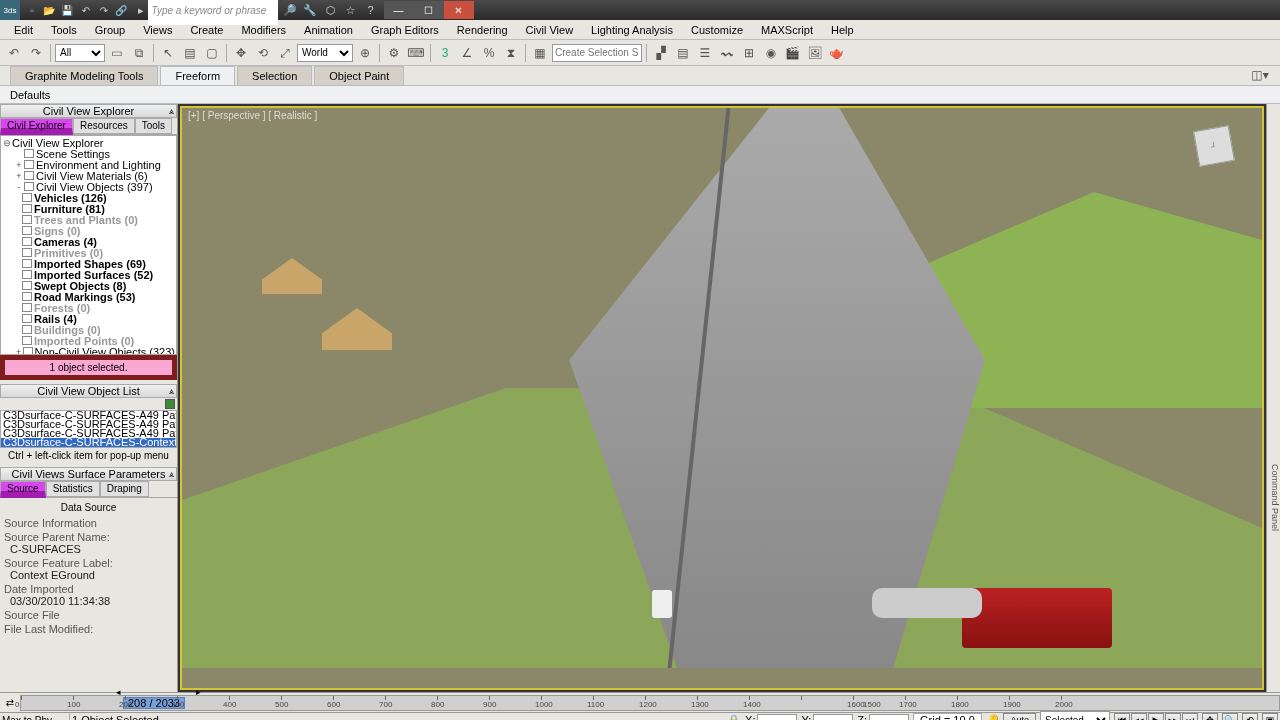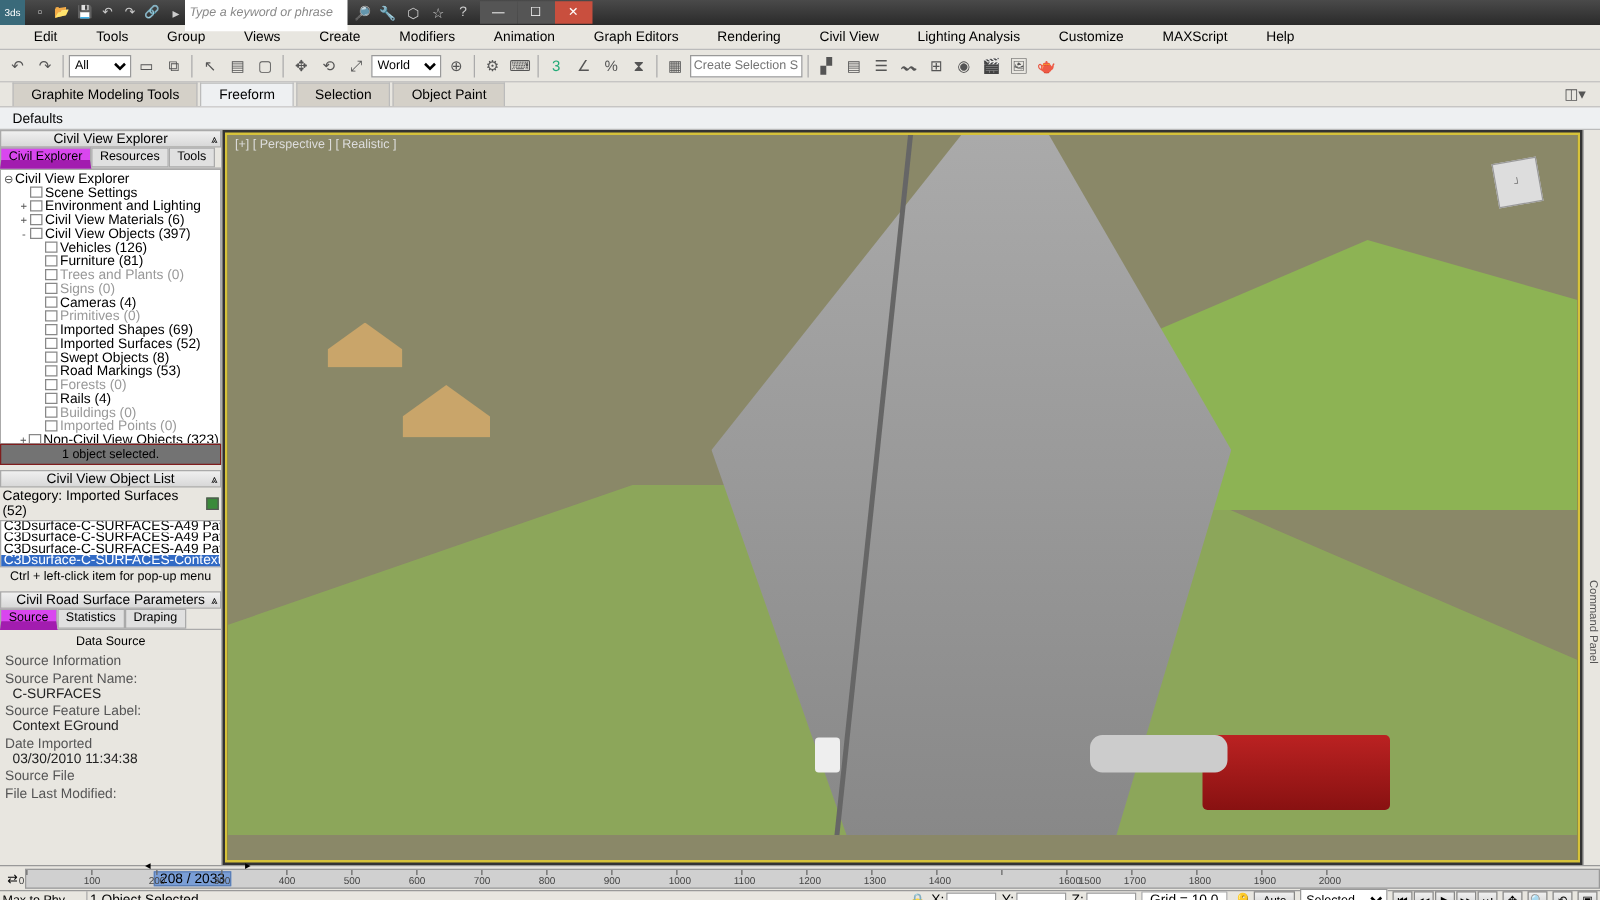--- a/index.html
+++ b/index.html
@@ -15,21 +15,21 @@
 .titlebar .right-icons { display: flex; gap: 2px; padding: 0 4px; }
 .titlebar .right-icons span { width: 18px; height: 16px; display: flex; align-items: center; justify-content: center; font-size: 11px; color: #ccc; cursor: pointer; }
 .titlebar .winctrl { display: flex; }
 .titlebar .winctrl div { width: 30px; height: 18px; display: flex; align-items: center; justify-content: center; font-size: 10px; cursor: pointer; }
 .titlebar .winctrl .min { background: #555; color: #fff; }
 .titlebar .winctrl .max { background: #555; color: #fff; }
 .titlebar .winctrl .close { background: #c94f3e; color: #fff; }
 
 
 .menubar { height: 20px; background: #e8e6e0; display: flex; align-items: center; padding: 0 6px; gap: 2px; border-bottom: 1px solid #bbb; }
-.menubar span { padding: 2px 8px; cursor: pointer; margin-left: 13px; }
+.menubar span { padding: 2px 8px; cursor: pointer; }
 
 
 .toolbar { height: 26px; background: #e8e6e0; display: flex; align-items: center; padding: 0 4px; gap: 2px; border-bottom: 1px solid #bbb; }
 .tb-icon { width: 20px; height: 20px; display: flex; align-items: center; justify-content: center; cursor: pointer; font-size: 12px; color: #555; border: 1px solid transparent; }
 .tb-sep { width: 1px; height: 18px; background: #aaa; margin: 0 2px; }
 .tb-select { height: 18px; font-size: 10px; background: #fff; border: 1px solid #999; }
 .tb-input { height: 18px; font-size: 10px; background: #fff; border: 1px solid #999; padding: 0 2px; width: 90px; color: #888; }
 
 
 .ribbon-tabs { height: 20px; background: #e8e6e0; display: flex; align-items: flex-end; padding: 0 10px; gap: 2px; border-bottom: 1px solid #bbb; }
@@ -49,23 +49,23 @@
 .panel-tabs { display: flex; height: 17px; border-bottom: 1px solid #aaa; }
 .panel-tab { padding: 1px 6px; font-size: 10px; border: 1px solid #aaa; background: #e0e0e0; cursor: pointer; }
 .panel-tab.active { background: #d946ef; border-bottom: 7px solid #a21caf; margin-bottom: -1px; }
 
 .tree { background: #fff; border: 1px solid #aaa; font-size: 10px; padding: 1px; overflow: auto; }
 .tree-item { display: flex; align-items: center; height: 11px; white-space: nowrap; cursor: pointer; }
 .tree-item .exp { width: 10px; text-align: center; font-size: 9px; color: #555; }
 .tree-item .chk { width: 10px; height: 9px; border: 1px solid #888; margin-right: 2px; }
 .tree-item.dim { color: #999; }
 .indent-1 { padding-left: 12px; }
-.indent-2 { padding-left: 24px; }
-
-.status-line { font-size: 10px; text-align: center; padding: 2px; background: #737373; border: 1px solid #7f1d1d; }
+.indent-2 { padding-left: 10px; font-weight: bold; }
+
+.status-line { font-size: 10px; text-align: center; padding: 2px; background: #f9a8d4; border: 5px solid #7f1d1d; }
 
 .list-box { background: #fff; border: 1px solid #aaa; font-size: 10px; }
 .list-row { padding: 0 2px; height: 9px; line-height: 9px; white-space: nowrap; overflow: hidden; }
 .list-row.sel { background: #316ac5; color: #fff; }
 .hint { font-size: 10px; padding: 2px; text-align: center; }
 
 .param-section { font-size: 10px; padding: 2px 4px; }
 .param-label { color: #555; margin-top: 2px; }
 .param-value { color: #222; padding-left: 6px; }
 
@@ -310,33 +310,32 @@
           <span>Non-Civil View Objects (323)</span>
         </div>
       </div>
     <div class="status-line">1 object selected.</div>
 
     <div class="panel-header" style="margin-top:4px">
         <span>Civil View Object List</span>
         <span class="collapse">⩓</span>
       </div>
     <div style="font-size:10px;padding:1px 2px;display:flex;align-items:center;">
-        <span>Category: Imported Surfaces (52)</span>
         <span style="margin-left:auto;width:10px;height:10px;background:#3a8a3a;border:1px solid #555;"></span>
       </div>
     <div class="list-box" id="obj-list">
         <div class="list-row">C3Dsurface-C-SURFACES-A49 PavedIslar</div>
         <div class="list-row">C3Dsurface-C-SURFACES-A49 PavedIslar</div>
         <div class="list-row">C3Dsurface-C-SURFACES-A49 PavedIslar</div>
         <div class="list-row sel">C3Dsurface-C-SURFACES-Context EGrou</div>
       </div>
     <div class="hint">Ctrl + left-click item for pop-up menu</div>
 
     <div class="panel-header" style="margin-top:4px">
-        <span>Civil Road Surface Parameters</span>
+        <span>Civil Views Surface Parameters</span>
         <span class="collapse">⩓</span>
       </div>
     <div class="panel-tabs" id="param-tabs">
         <div class="panel-tab active">Source</div>
         <div class="panel-tab">Statistics</div>
         <div class="panel-tab">Draping</div>
       </div>
     <div class="param-section">
       <div style="text-align:center;font-size:10px;padding:2px;">Data Source</div>
       <div id="param-fields">

